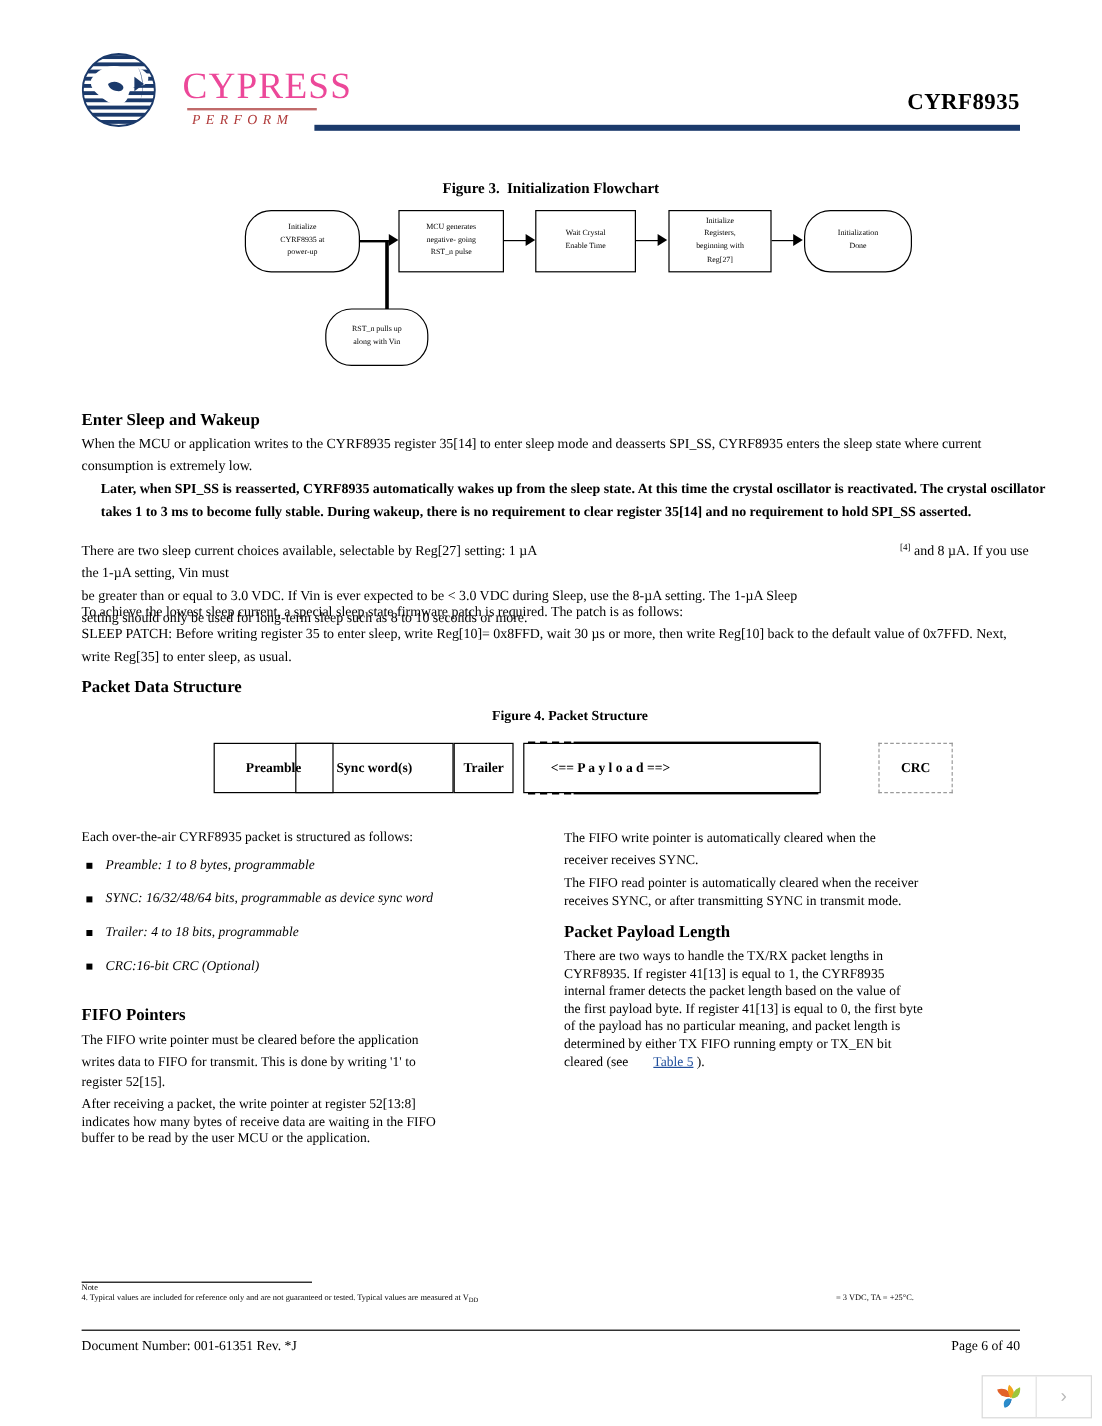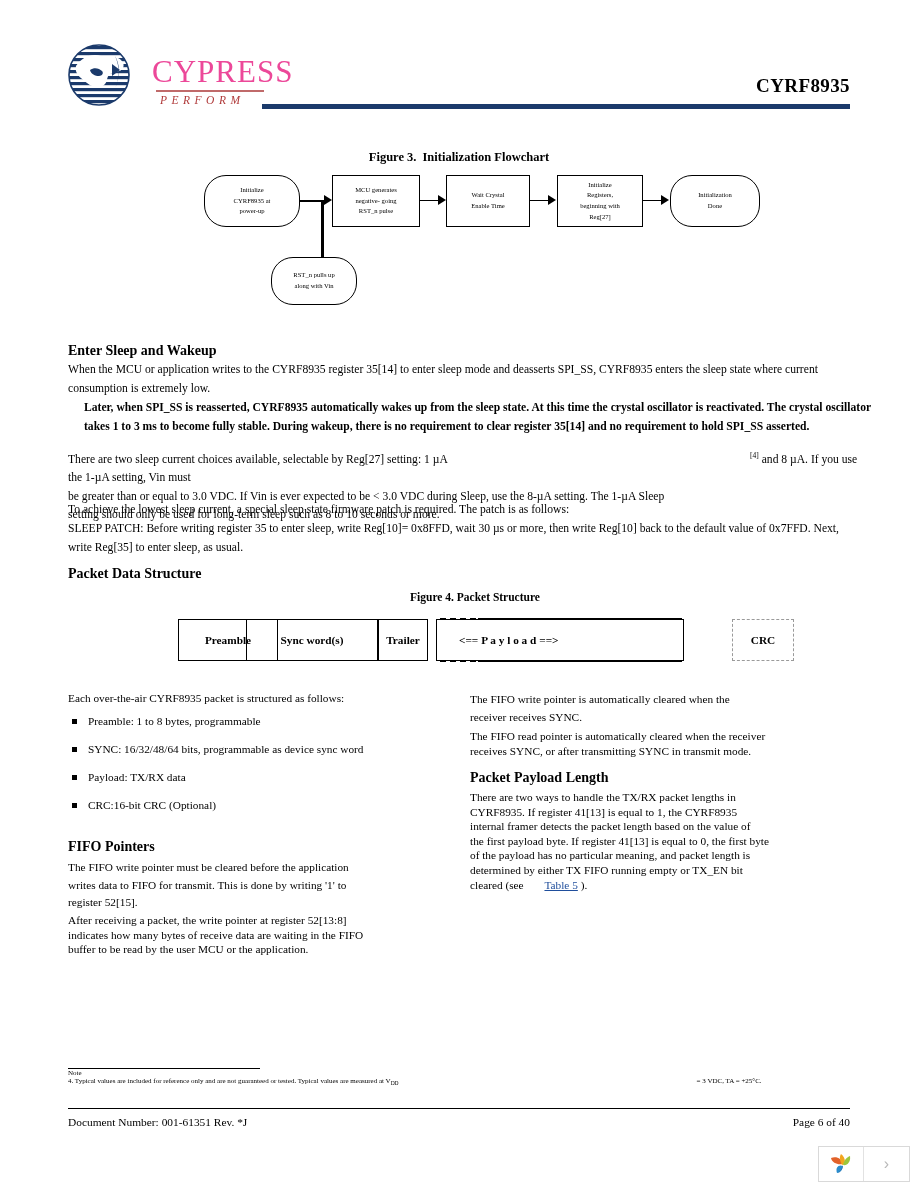--- a/index.html
+++ b/index.html
@@ -62,21 +62,21 @@
            display:flex; align-items:center; justify-content:center;
            font-size:11.3px; font-weight:bold; }
   .pcell.dashed { border:1.5px dashed #9a9a9a;margin-left:48px; }
   .pcell.payload { justify-content:flex-start; padding-left:22px; }
   .dashseg { position:absolute; height:0; border-top:2.5px dashed #000; }
   .solidseg { position:absolute; height:0; border-top:2.5px solid #000; }
 
   
   .colpara { position:absolute; font-size:11.3px; line-height:16.2px; }
   .bullets { position:absolute; font-size:11.3px; line-height:16px; }
-  .bullets .bi { position:relative; padding-left:20px; margin-bottom:12px; white-space:nowrap; }
+  .bullets .bi { position:relative; padding-left:20px; margin-bottom:12px; white-space:nowrap;font-style:italic; }
   .bullets .bi::before { content:""; position:absolute; left:4px; top:6px;
                          width:4.5px; height:4.5px; background:#000; }
   .linkref { color:#1f4e9c; }
 
   
   #note-rule { position:absolute; left:68px; top:1068px; width:192px; height:1px; background:#000; }
   #note-label { position:absolute; left:68px; top:1069px; font-size:7px; }
   #note-text { position:absolute; left:68px; top:1077px; font-size:7px; width:790px;
                white-space:nowrap; }
   #note-text .gap { display:inline-block; width:298px; }
@@ -242,21 +242,21 @@
   <div class="solidseg" style="left:312px; top:-1px; width:204px;"></div>
   <div class="dashseg" style="left:274px; top:41px; width:36px;"></div>
   <div class="solidseg" style="left:312px; top:41px; width:204px;"></div>
 </div>
 
 <div class="colpara" style="left:68px; top:690px; width:390px;">Each over-the-air CYRF8935 packet is structured as follows:</div>
 
 <div class="bullets" style="left:68px; top:713px; width:400px;">
   <div class="bi">Preamble: 1 to 8 bytes, programmable</div>
   <div class="bi">SYNC: 16/32/48/64 bits, programmable as device sync word</div>
-  <div class="bi">Payload: TX/RX data</div>
+  <div class="bi">Trailer: 4 to 18 bits, programmable</div>
   <div class="bi">CRC:16-bit CRC (Optional)</div>
 </div>
 
 <div class="h2" style="left:68px; top:839px;">FIFO Pointers</div>
 
 <div class="colpara" style="left:68px; top:859px; width:400px; line-height:17.5px;">
   <span>The FIFO write pointer must be cleared before the application</span><br>
   <span>writes data to FIFO for transmit. This is done by writing '1' to</span><br>
   <span>register 52[15].</span>
 </div>

